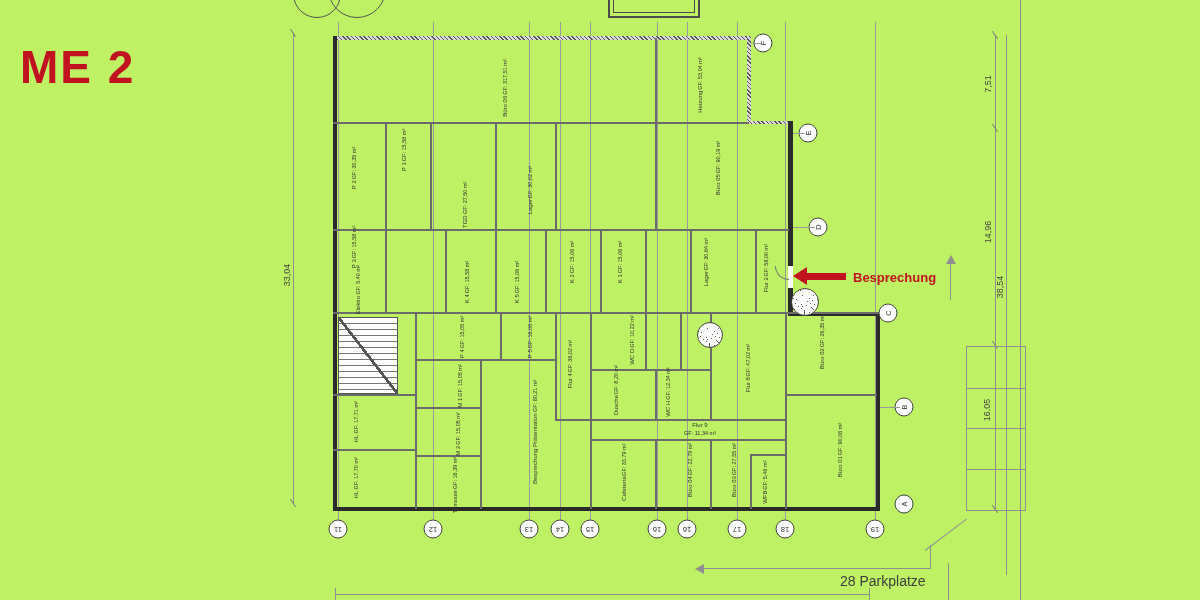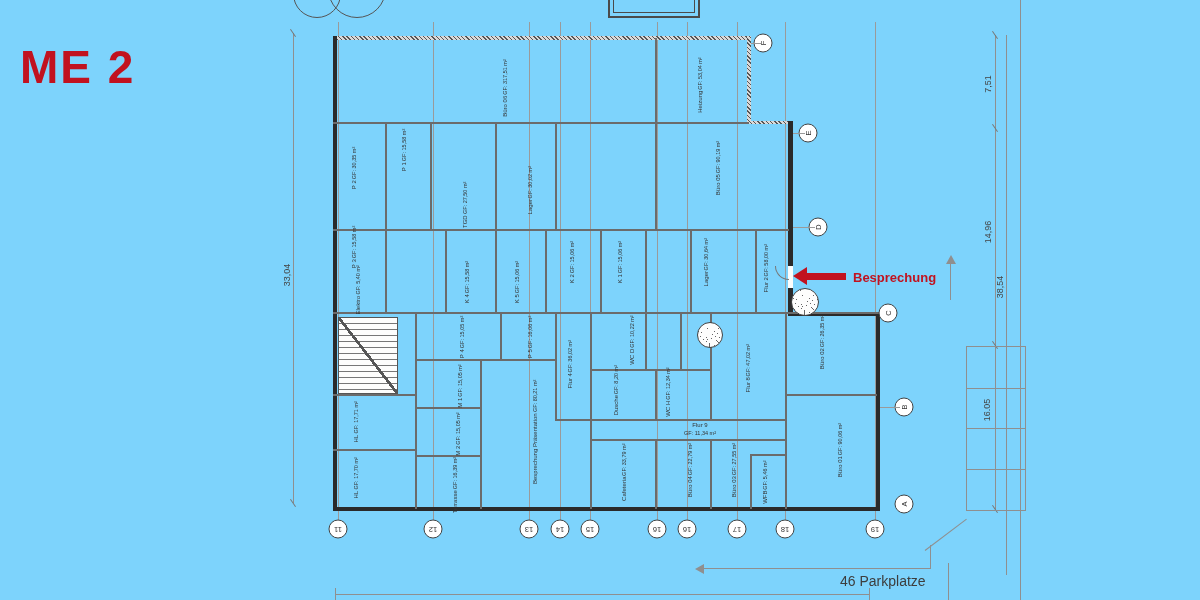--- a/index.html
+++ b/index.html
@@ -1,16 +1,16 @@
 <!DOCTYPE html>
 <html><head>
 <meta charset="utf-8">
 <style>
   html,body{margin:0;padding:0;background:#ffffff;font-family:"Liberation Sans",sans-serif;}
-  #canvas{position:relative;width:1200px;height:600px;background:#7dd3fc;overflow:hidden;}
+  #canvas{position:relative;width:1200px;height:600px;background:#bef264;overflow:hidden;}
   
   .w{position:absolute;background:#2a2a2a;}
   .wh{position:absolute;background:repeating-linear-gradient(45deg,#555 0 1px,#d9d9d9 1px 3px);}
   .iw{position:absolute;background:#6b6b6b;}
   .gap{position:absolute;background:#fdfdfc;}
   
   .gl{position:absolute;width:1px;background:#9a9a9a;}
   .glh{position:absolute;height:1px;background:#9a9a9a;}
   
   .bubble{position:absolute;width:17px;height:17px;border:1px solid #444;border-radius:50%;
@@ -357,19 +357,19 @@
   <div class="dim" style="left:950px;top:262px;height:38px;"></div>
   <div class="thin-arrow-up" style="left:946px;top:255px;"></div>
 
   <div id="parking"></div>
   <div class="diag" style="left:925px;top:550px;width:52px;transform:rotate(-37deg);"></div>
   <div class="dim" style="left:948px;top:563px;height:37px;"></div>
 
   <div class="dimh" style="left:700px;top:568px;width:230px;"></div>
   <div class="dim" style="left:930px;top:545px;height:24px;"></div>
   <div class="thin-arrow-left" style="left:695px;top:564px;"></div>
-  <div id="parklabel" style="left:840px;top:573px;">46 Parkplatze</div>
+  <div id="parklabel" style="left:840px;top:573px;">28 Parkplatze</div>
 
   <div class="dimh" style="left:335px;top:594px;width:535px;"></div>
   <div class="dim" style="left:335px;top:588px;height:12px;"></div>
   <div class="dim" style="left:869px;top:588px;height:12px;"></div>
 
 </div>
 
 </body></html>

